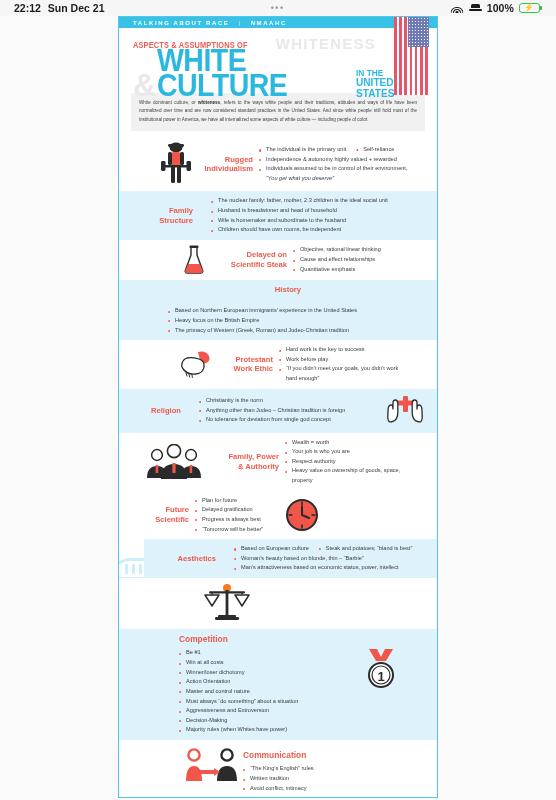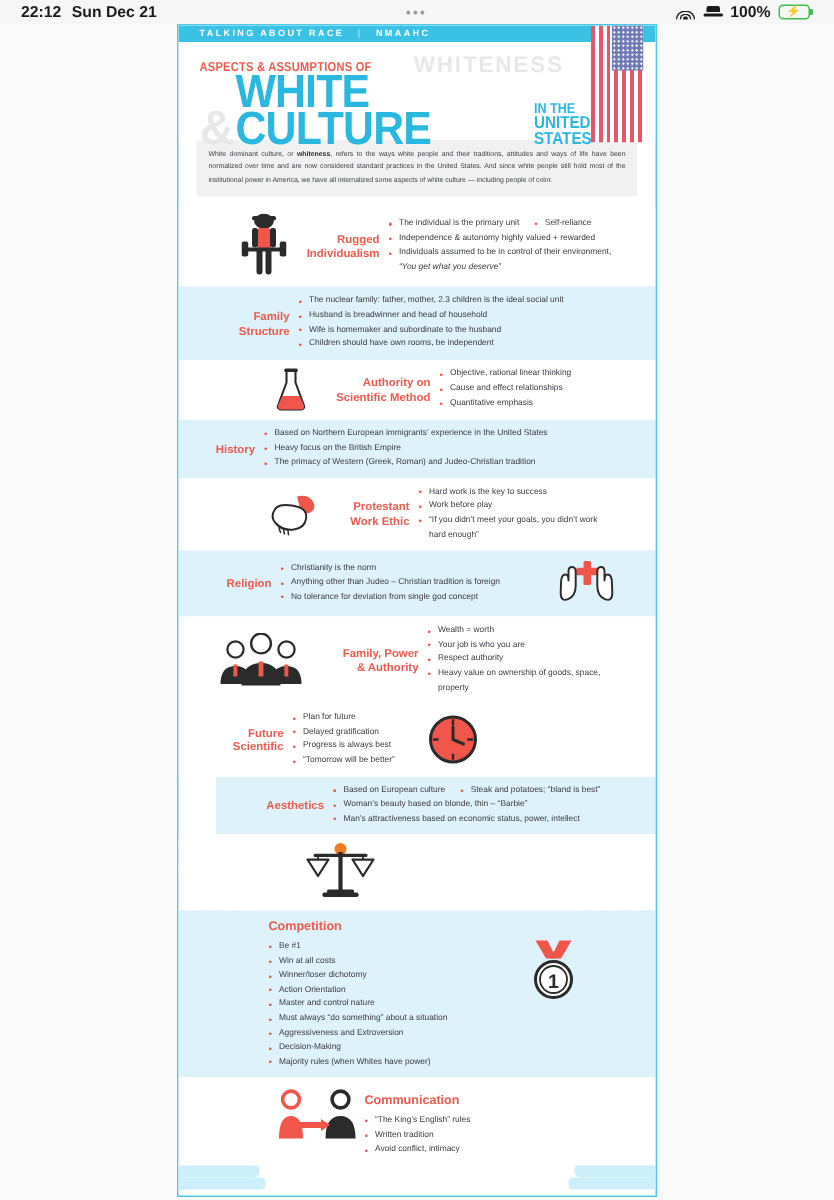--- a/index.html
+++ b/index.html
@@ -115,21 +115,21 @@
   .intro {
     margin: 0 12px 6px 12px; padding: 6px 8px 7px 8px;
     background: #f1f1f1; color: #3e4044;
     font-size: 4.6px; line-height: 1.85; text-align: justify;
   }
   .intro b { font-weight: bold; color: #2a2c2f; }
 
   
   .rows { position: relative; }
   .row { position: relative; display: flex; align-items: center; padding: 5px 10px; }
-  .row.tint { background: #ddf2fa; }
+  .row.tint { background: #ddf2fa; gap: 12px; }
   .row.plain { background: #ffffff; }
 
   .icon-cell { flex: 0 0 auto; display: flex; align-items: center; justify-content: center; }
   .label-cell {
     flex: 0 0 auto; text-align: right; padding: 0 6px;
     color: #ef5a4c; font-weight: bold; font-size: 7.6px; line-height: 1.25;
   }
   .label-cell.left-al { text-align: left; }
   ul.bullets { list-style: none; }
   ul.bullets li {
@@ -312,31 +312,31 @@
 
       <div class="row plain" style="padding-left:60px;">
         <div class="icon-cell" style="width:30px;">
           <svg class="ico" width="22" height="30" viewBox="0 0 22 30" aria-hidden="true">
             <path d="M8 2 V10 L2.5 25 A2 2 0 0 0 4.5 28 H17.5 A2 2 0 0 0 19.5 25 L14 10 V2 Z" fill="#ffffff" stroke="#2b2b2b" stroke-width="1.4" stroke-linejoin="round"></path>
             <path d="M5.2 19 L16.8 19 L19.5 25 A2 2 0 0 1 17.5 28 H4.5 A2 2 0 0 1 2.5 25 Z" fill="#f0564a"></path>
             <rect x="6.5" y="0.6" width="9" height="2.4" rx="1" fill="#2b2b2b"></rect>
           </svg>
         </div>
         <div class="label-cell" style="width:84px;">
-          <div>Authority on</div>
-          <div>Scientific Method</div>
+          <div>Delayed on</div>
+          <div>Scientific Steak</div>
         </div>
         <ul class="bullets" style="width:124px;">
           <li>Objective, rational linear thinking</li>
           <li>Cause and effect relationships</li>
           <li>Quantitative emphasis</li>
         </ul>
       </div>
 
-      <div class="row tint" style="padding-left:9px;">
+      <div class="row tint" style="padding-left:20px;flex-direction:column;">
         <div class="label-cell" style="width:48px;">
           <div>History</div>
         </div>
         <ul class="bullets" style="width:230px;">
           <li>Based on Northern European immigrants’ experience in the United States</li>
           <li>Heavy focus on the British Empire</li>
           <li>The primacy of Western (Greek, Roman) and Judeo-Christian tradition</li>
         </ul>
       </div>
 

